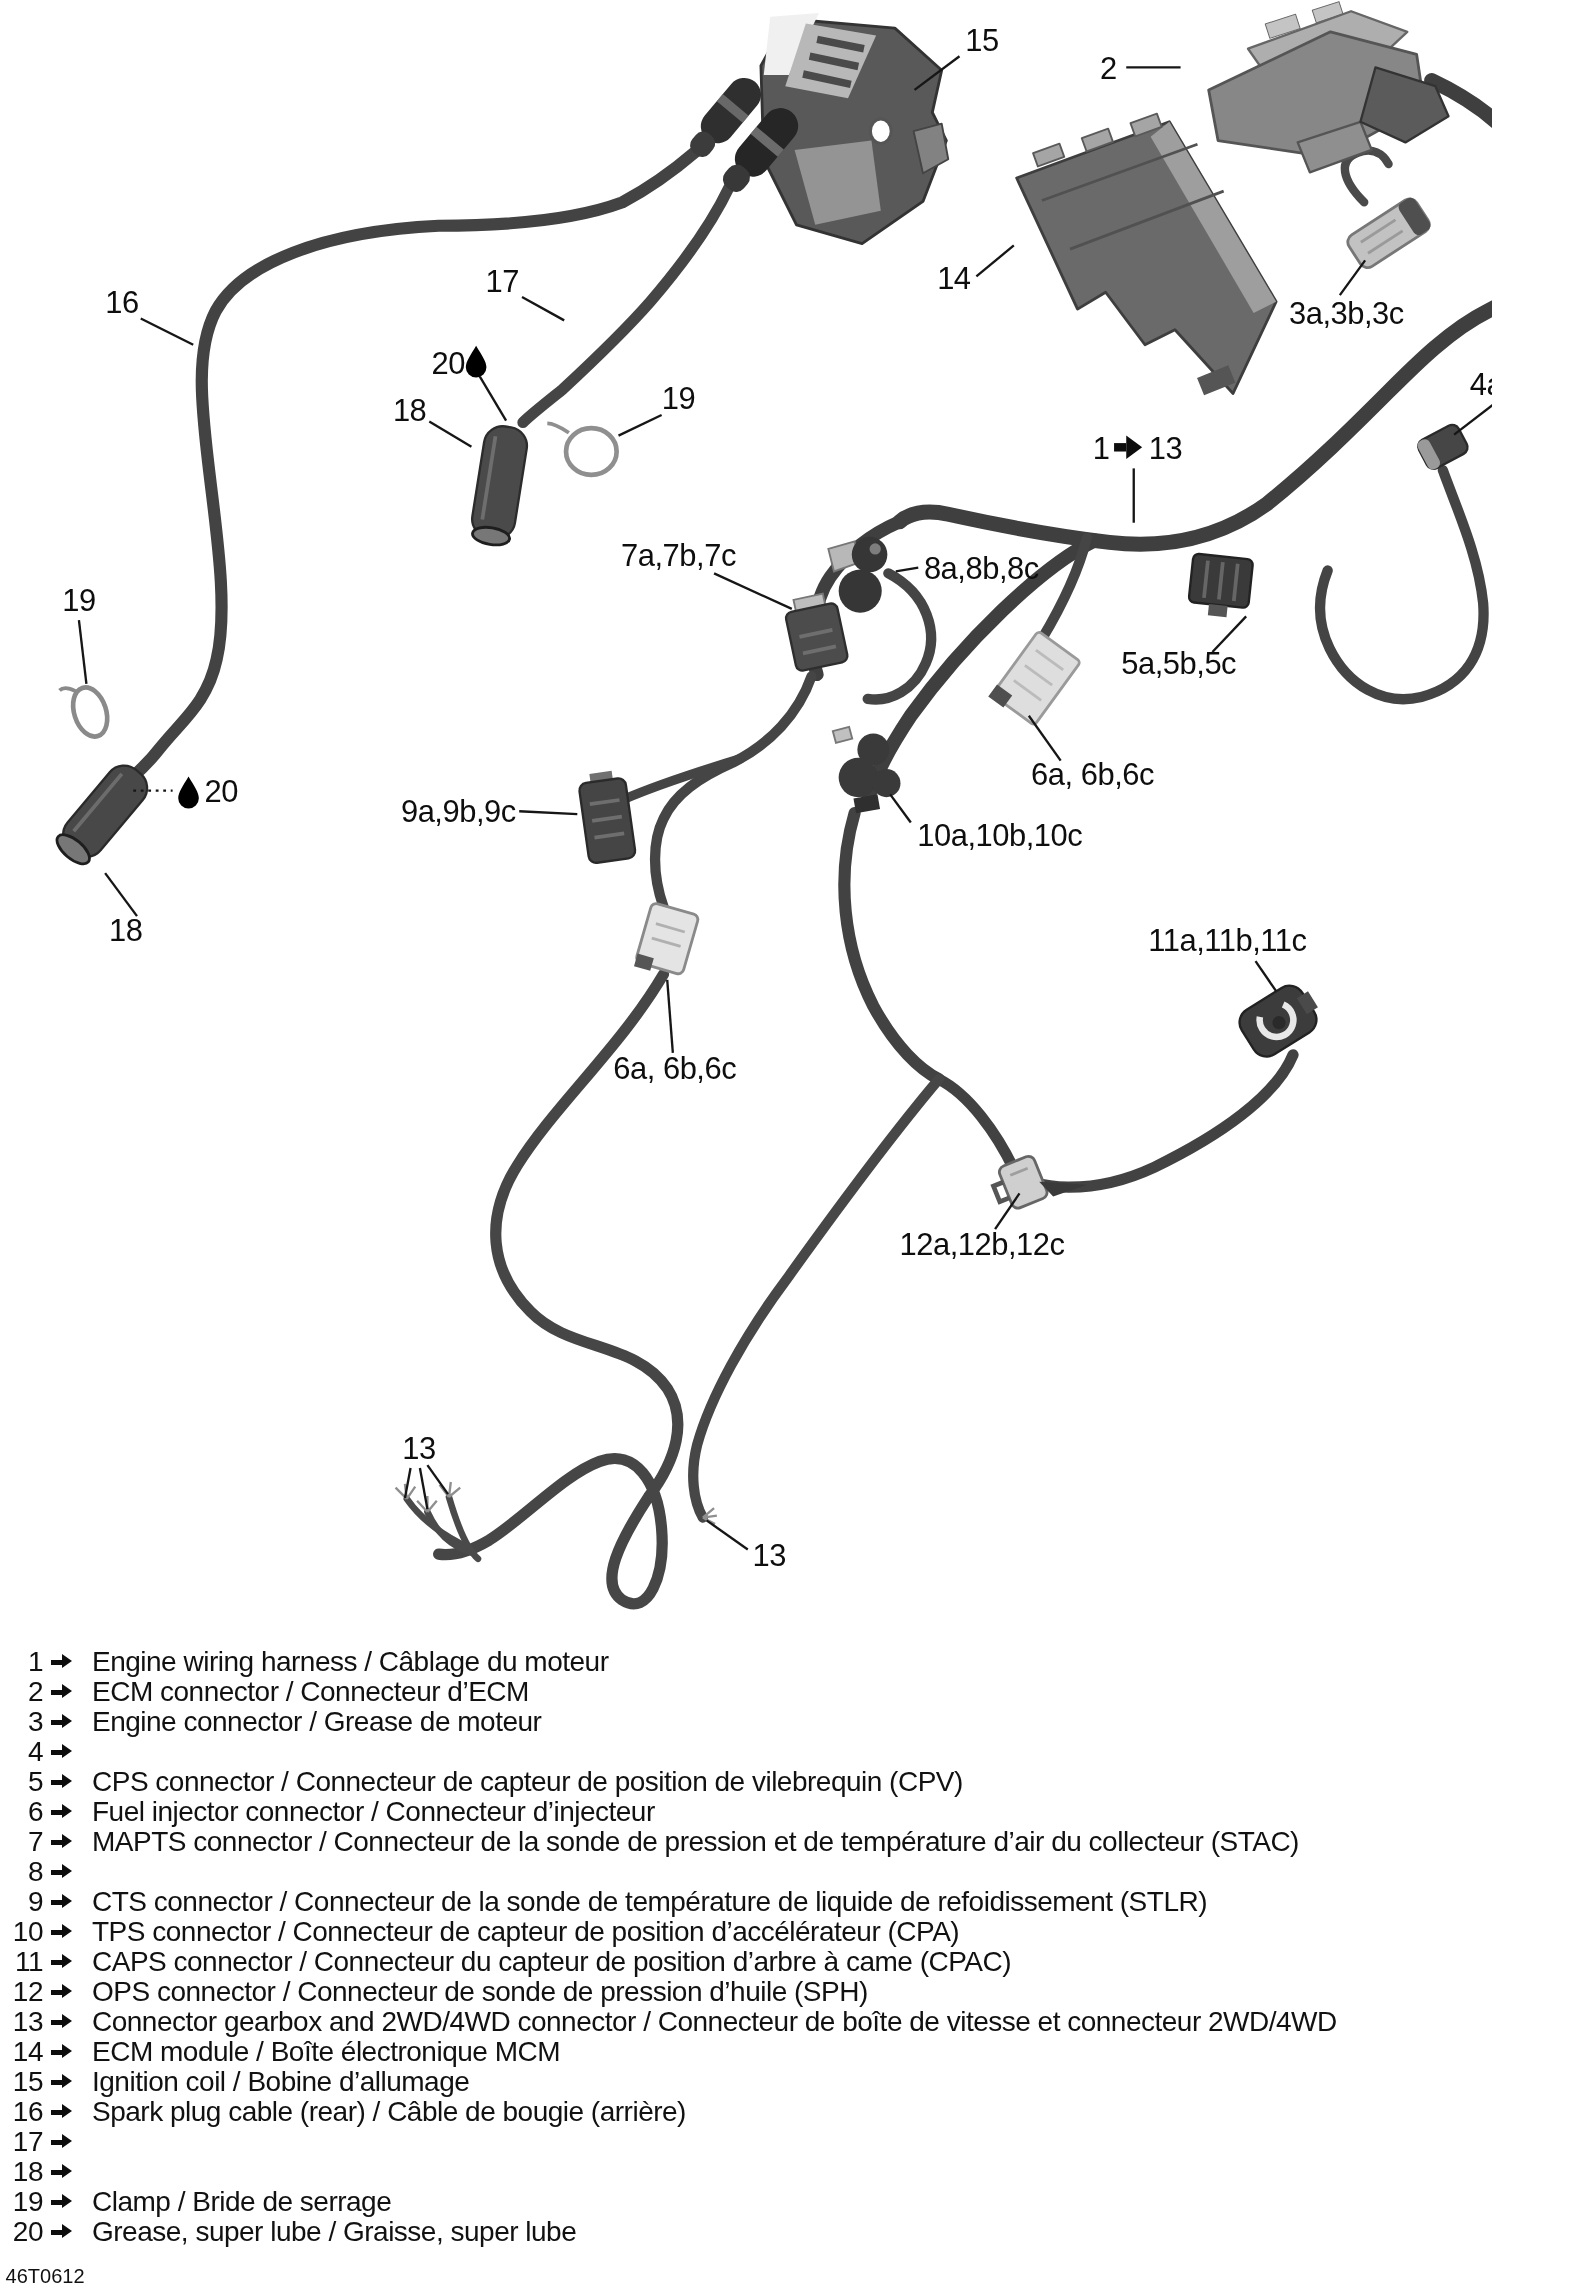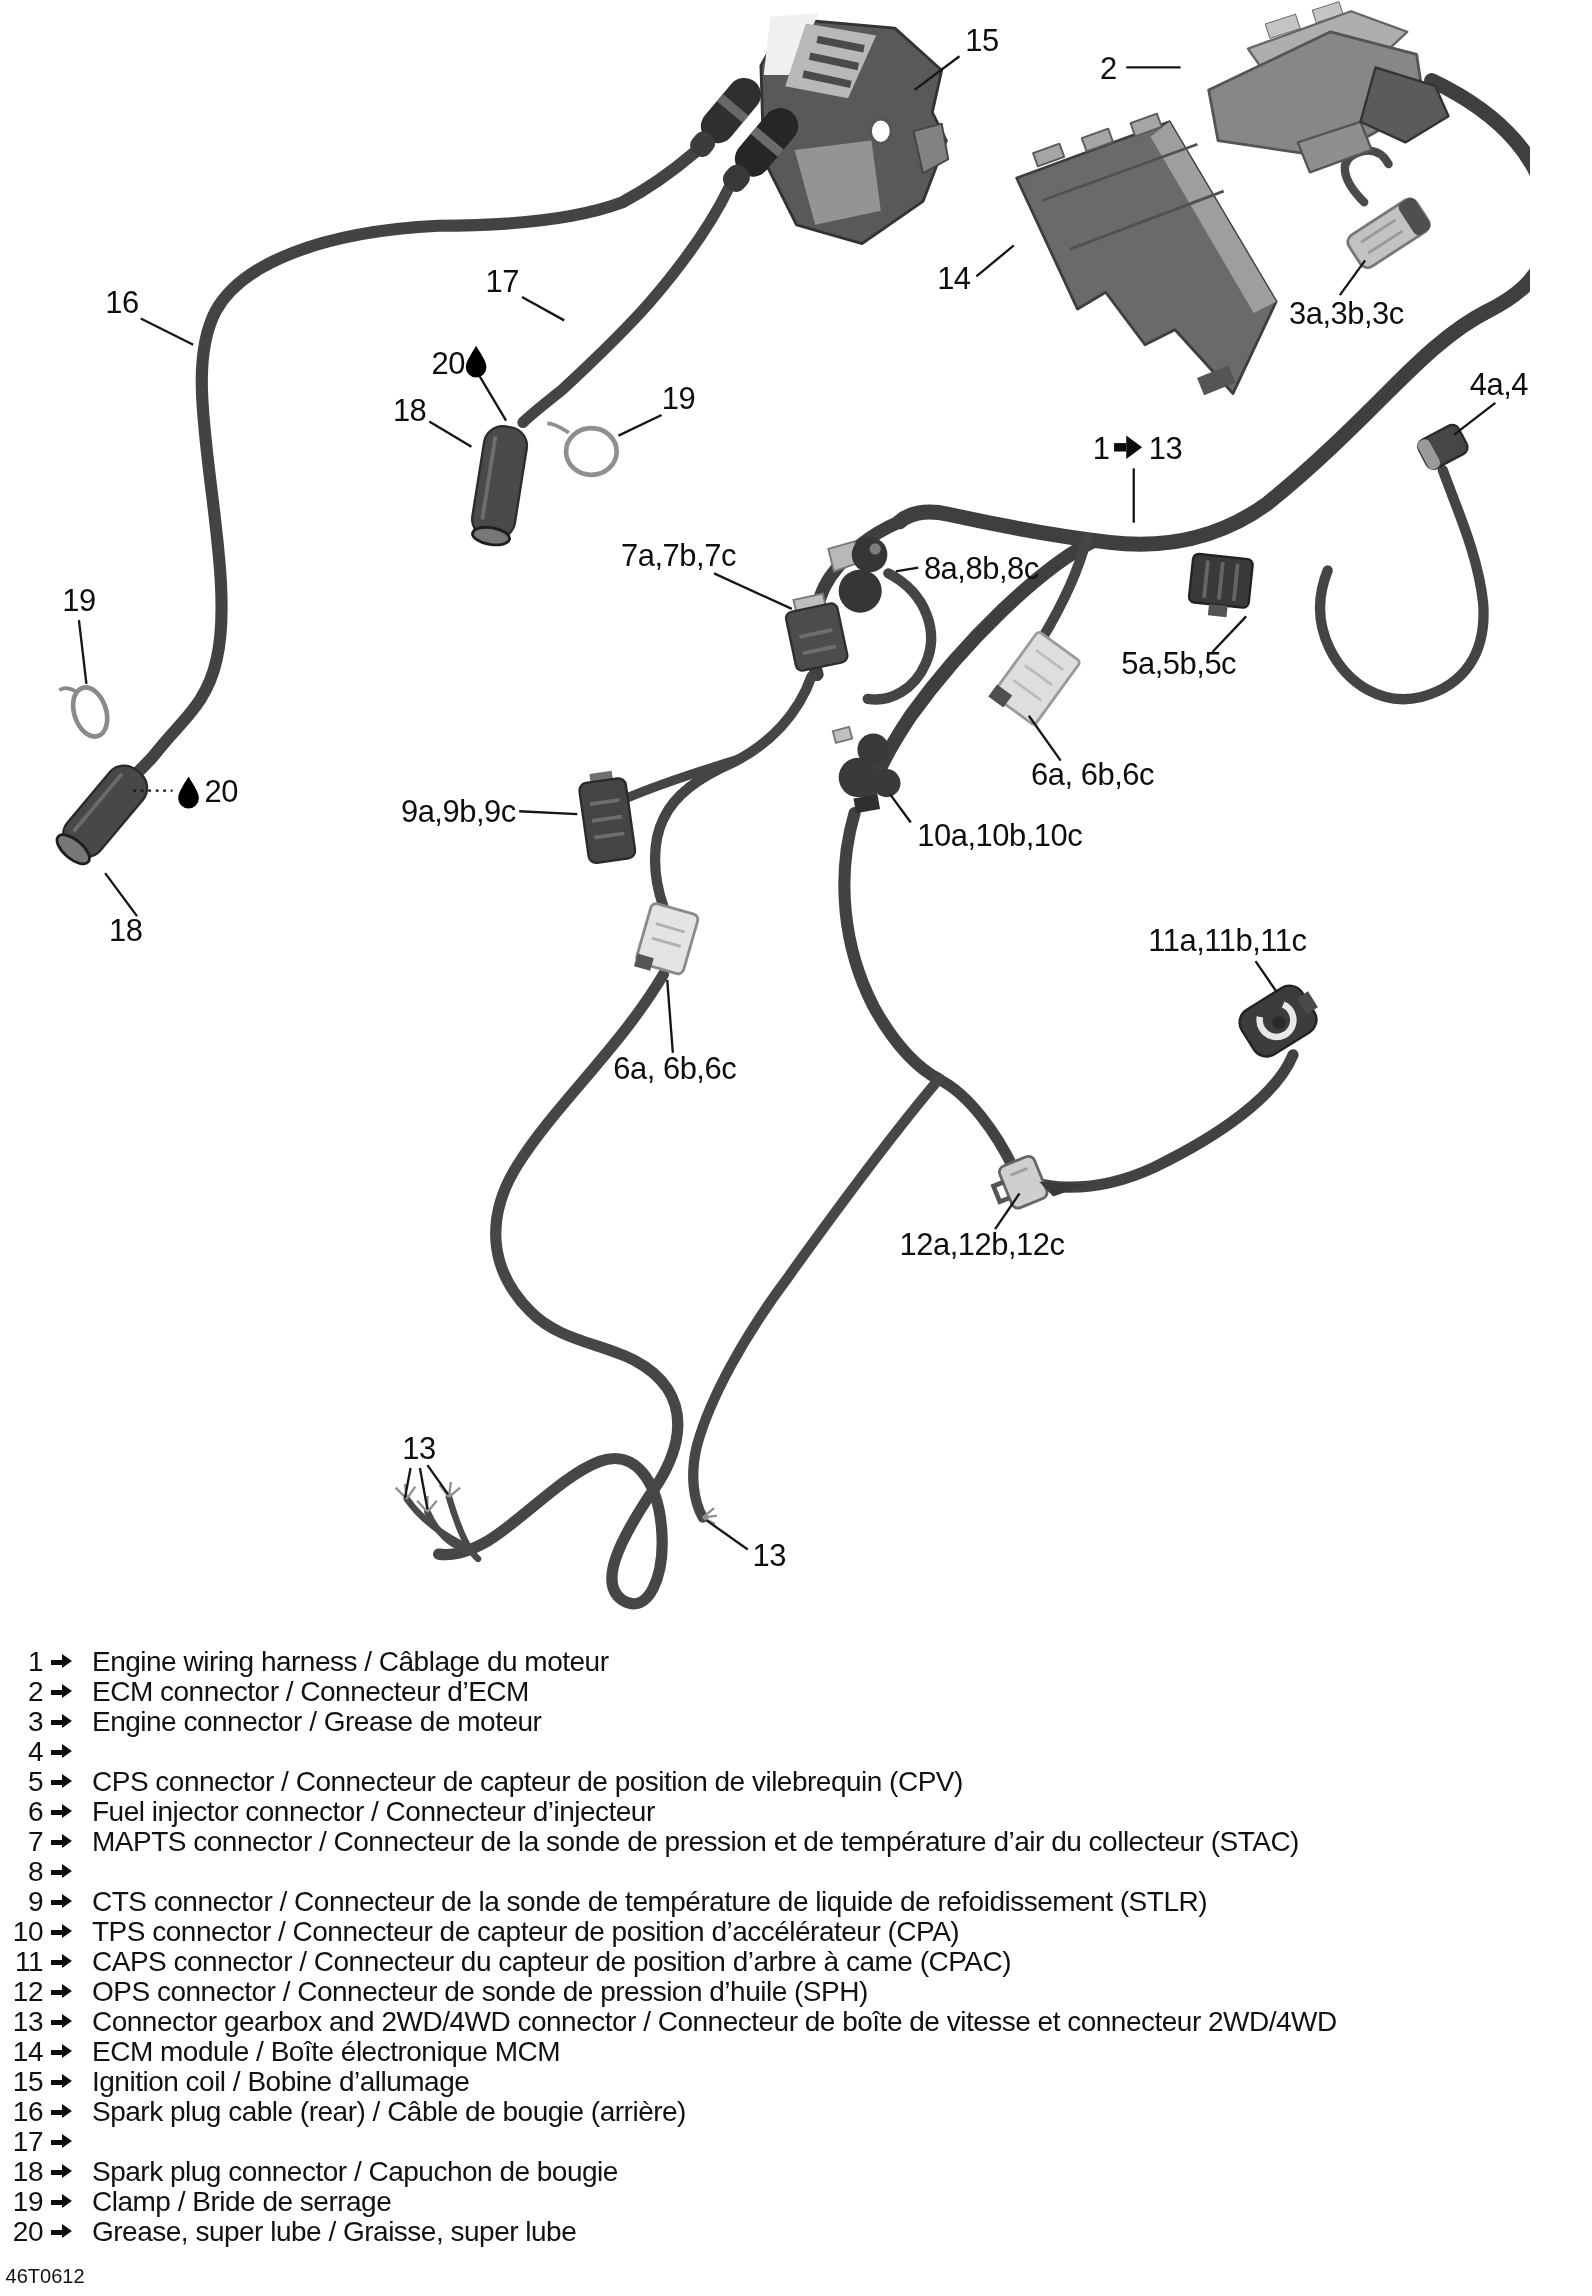--- a/index.html
+++ b/index.html
@@ -1,17 +1,17 @@
 <!DOCTYPE html>
 <html style="font-size:15px"><head>
 <meta charset="utf-8">
 <style>
   html,body{margin:0;padding:0;background:#fff;}
   .page{position:relative;width:1492px;height:2296px;background:#fff;overflow:hidden;
-        font-family:"Liberation Sans","DejaVu Sans",sans-serif;color:#111;padding-left:38px;}
+        font-family:"Liberation Sans","DejaVu Sans",sans-serif;color:#111;}
   .diagram-svg{position:absolute;left:0;top:0;}
   .co{font-family:"Liberation Sans","DejaVu Sans",sans-serif;font-size:33px;fill:#0e0e0e;letter-spacing:-0.5px;}
   .legend{position:absolute;left:0;top:1647px;width:1593px;}
   .lrow{display:flex;align-items:center;height:30px;font-size:28px;letter-spacing:-0.5px;white-space:nowrap;}
   .lnum{width:43px;text-align:right;flex:0 0 43px;}
   .larr{flex:0 0 22.5px;position:relative;width:22.5px;height:17px;margin-left:7.5px;}
   .larr::before{content:'';position:absolute;left:0.9px;top:6.6px;width:10.3px;height:4.7px;background:#0d0d0d;}
   .larr::after{content:'';position:absolute;left:11.2px;top:0.9px;width:0;height:0;
                border-left:10.3px solid #0d0d0d;border-top:7.5px solid transparent;border-bottom:7.5px solid transparent;}
   .ltxt{margin-left:19px;}
@@ -363,21 +363,20 @@
         <span class="larr"></span>
         <span class="ltxt">Spark plug cable (rear) / Câble de bougie (arrière)</span>
       </div>
     <div class="lrow">
         <span class="lnum">17</span>
         <span class="larr"></span>
       </div>
     <div class="lrow">
         <span class="lnum">18</span>
         <span class="larr"></span>
-        <span class="ltxt">Spark plug connector / Capuchon de bougie</span>
       </div>
     <div class="lrow">
         <span class="lnum">19</span>
         <span class="larr"></span>
         <span class="ltxt">Clamp / Bride de serrage</span>
       </div>
     <div class="lrow">
         <span class="lnum">20</span>
         <span class="larr"></span>
         <span class="ltxt">Grease, super lube / Graisse, super lube</span>

